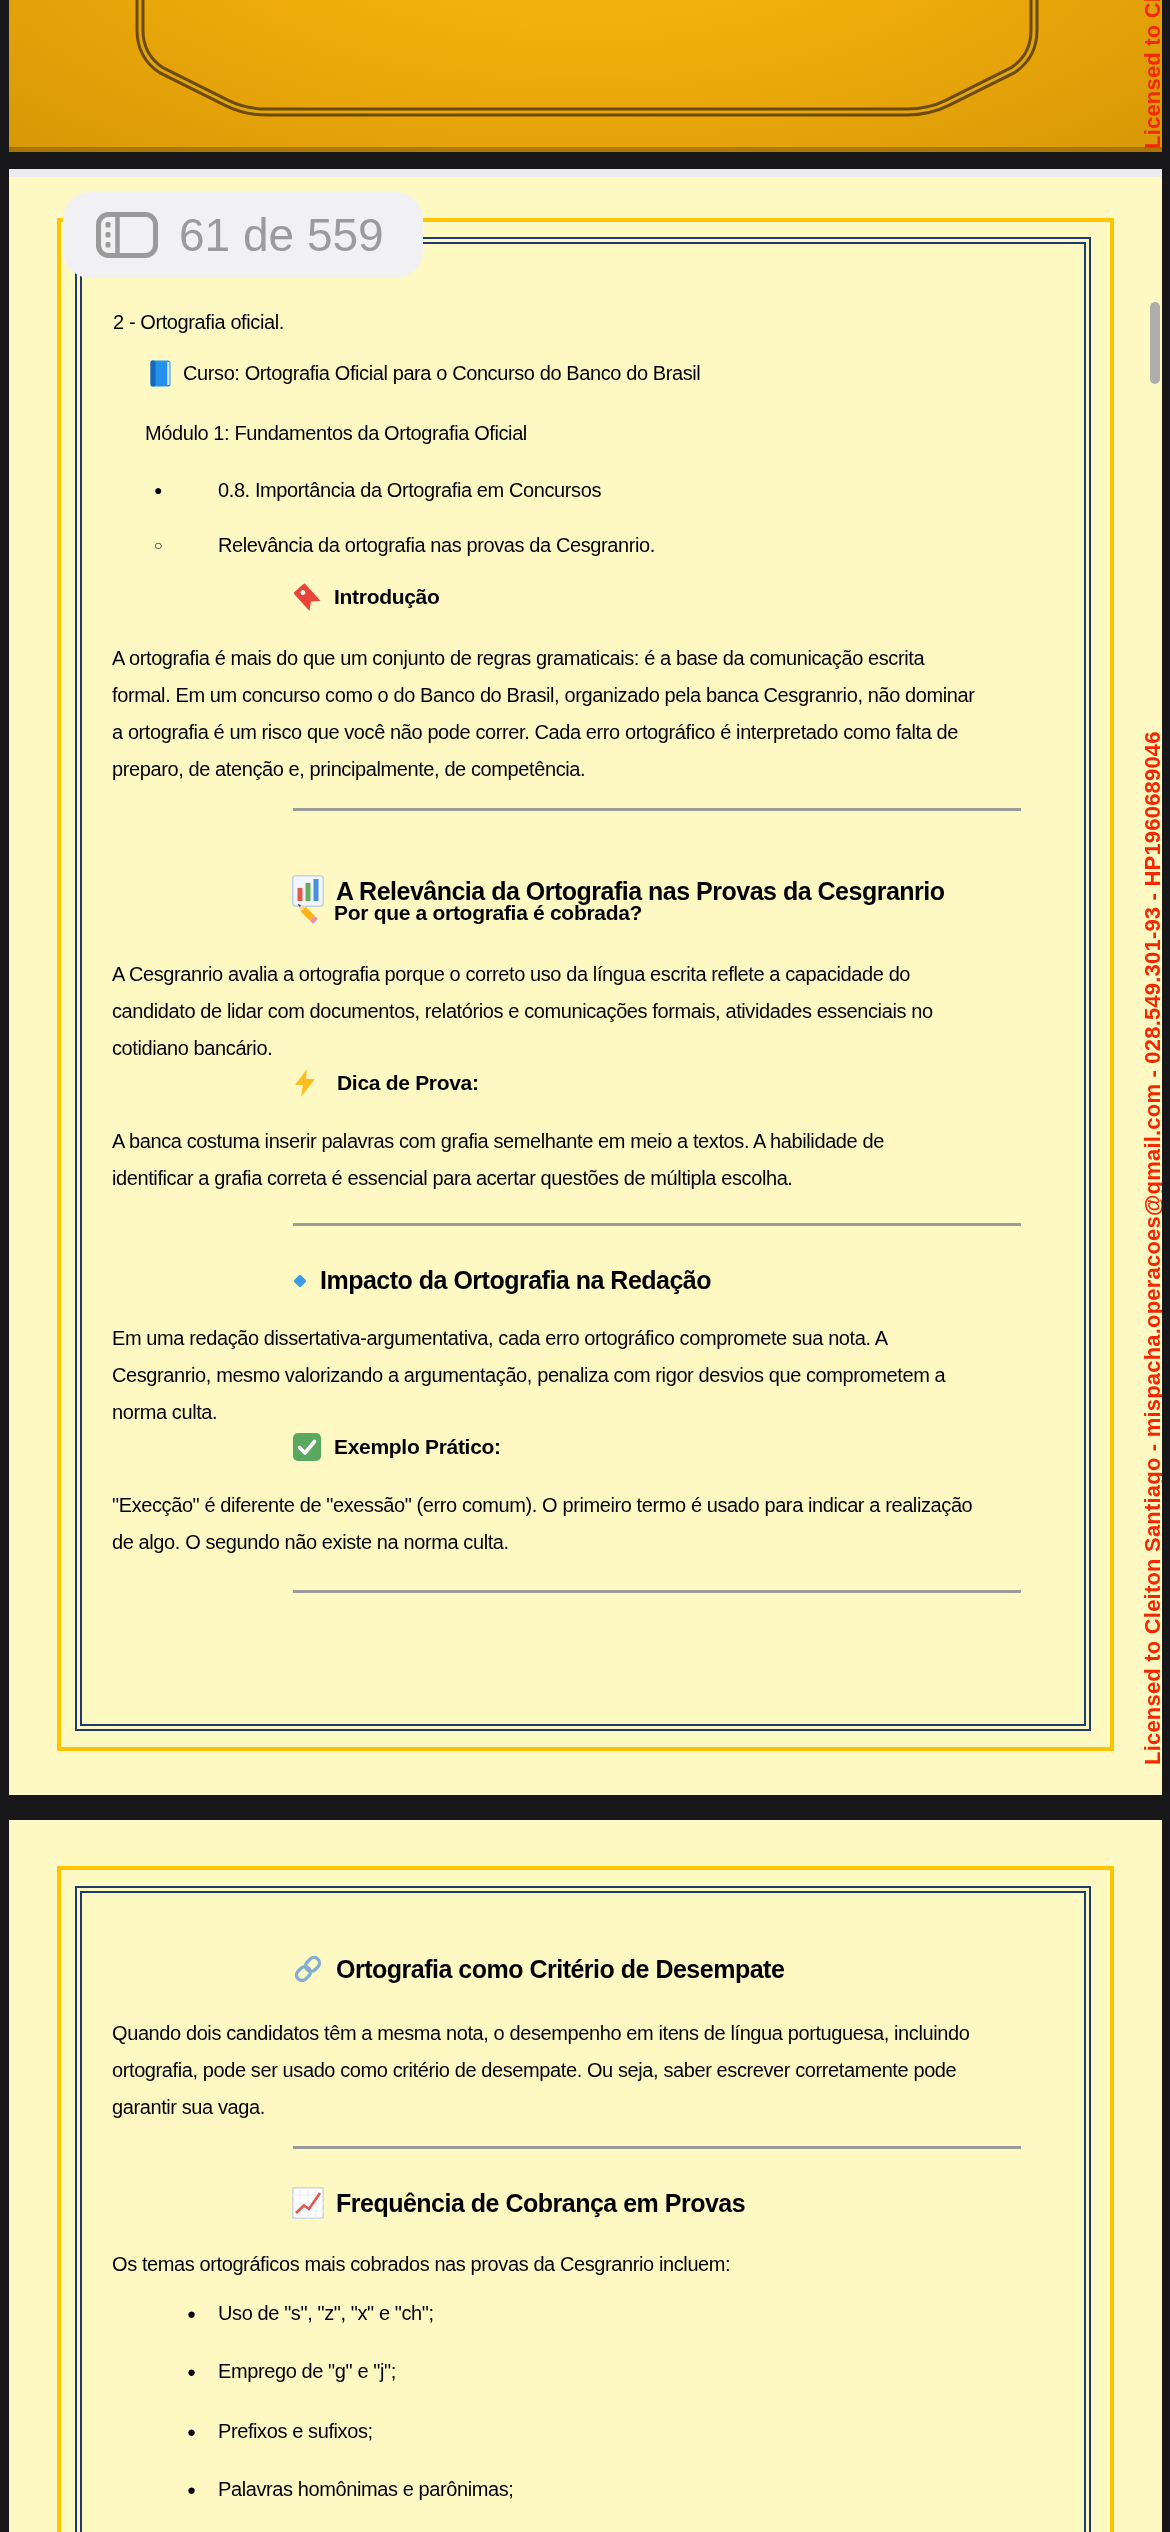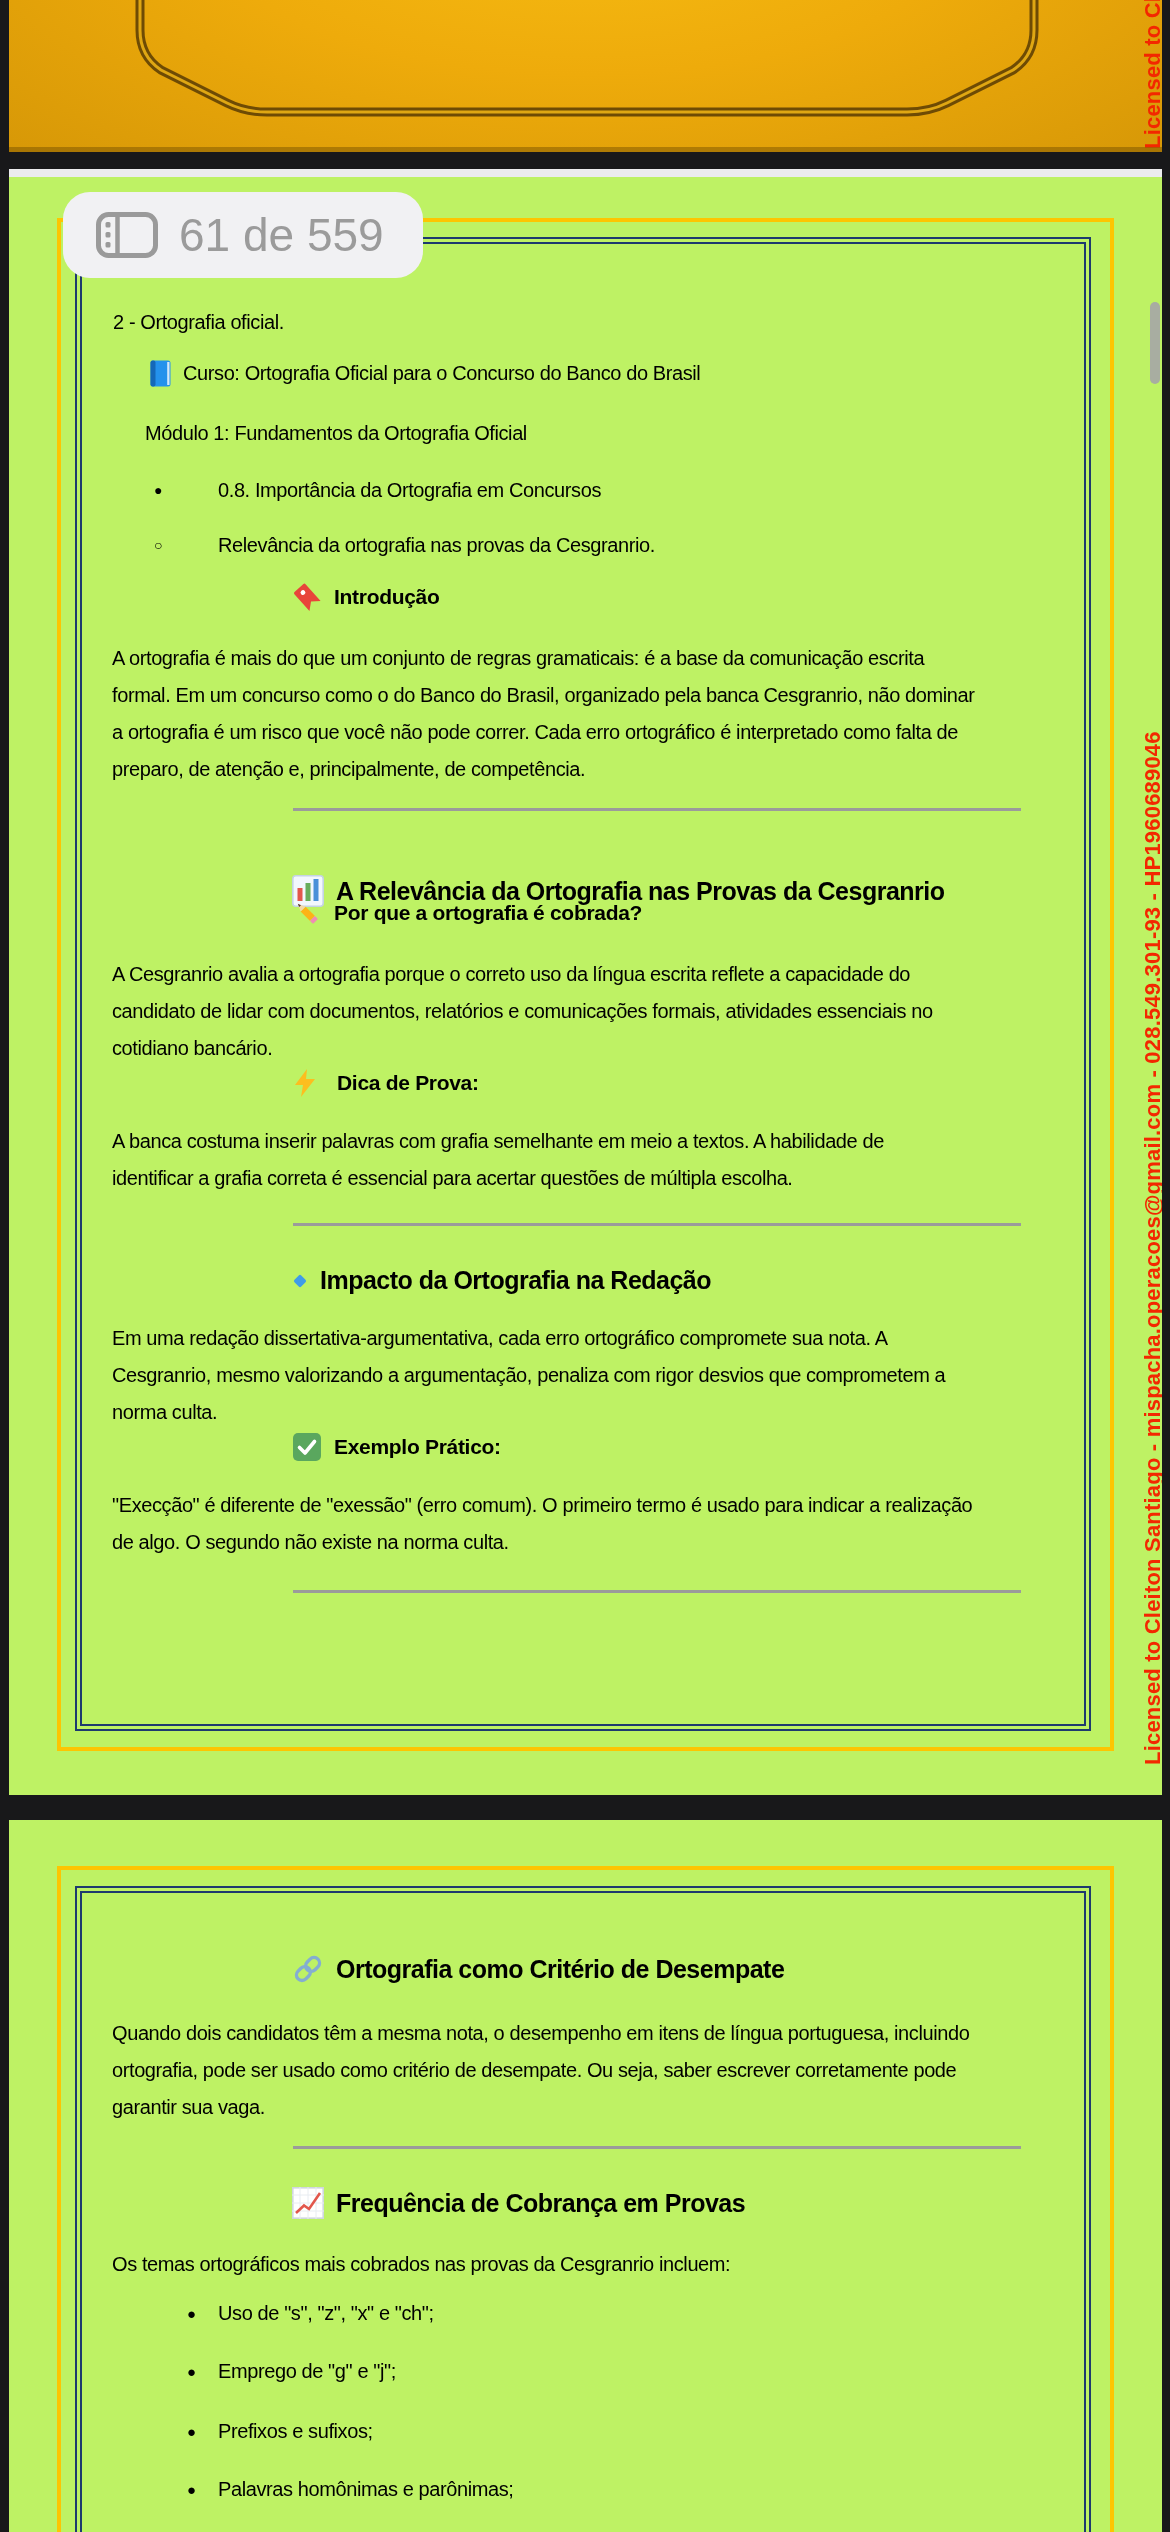--- a/index.html
+++ b/index.html
@@ -1,18 +1,18 @@
 <!DOCTYPE html>
 <html><head>
 <meta charset="utf-8">
 <style>
   html,body{margin:0;padding:0;width:1170px;height:2532px;overflow:hidden;
     font-family:"Liberation Sans","DejaVu Sans",sans-serif;}
   .screen{position:absolute;inset:0;background:#18181a;}
-  .page{position:absolute;left:9px;width:1153px;background:#bef264;overflow:hidden;}
+  .page{position:absolute;left:9px;width:1153px;background:#fef9c3;overflow:hidden;}
   
   .cover{top:0;height:152px;
     background:radial-gradient(ellipse at 50% -60%, #f7bd13 0%, #eeab0b 48%, #d79807 100%);}
   .cover::after{content:"";position:absolute;left:0;bottom:0;width:100%;height:5px;
     background:rgba(110,75,0,.45);}
   .cover-frame{position:absolute;left:0;top:0;}
   
   .border-y{position:absolute;border:4px solid #fdc501;}
   .border-b{position:absolute;border:7px double #1e3a6e;}
   

